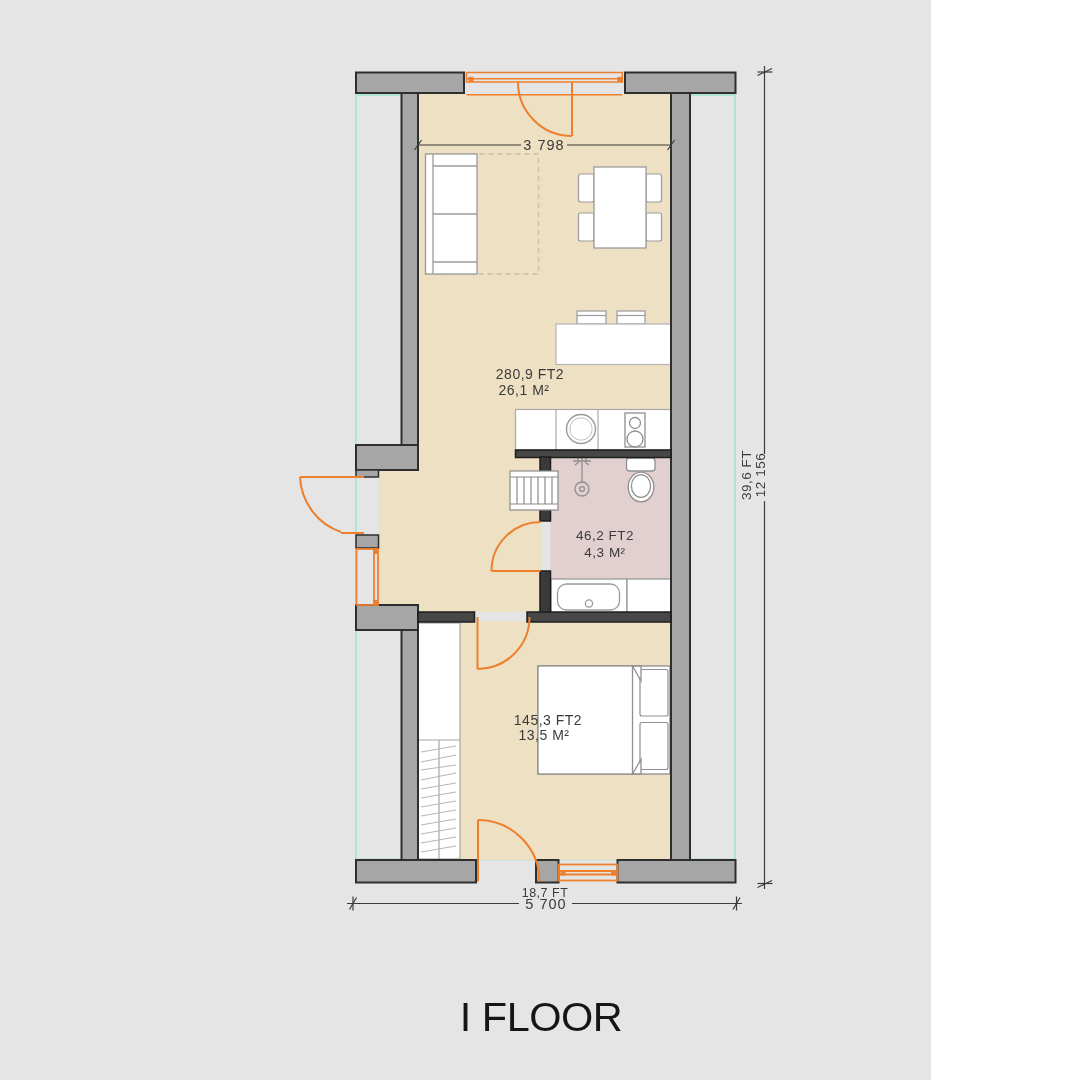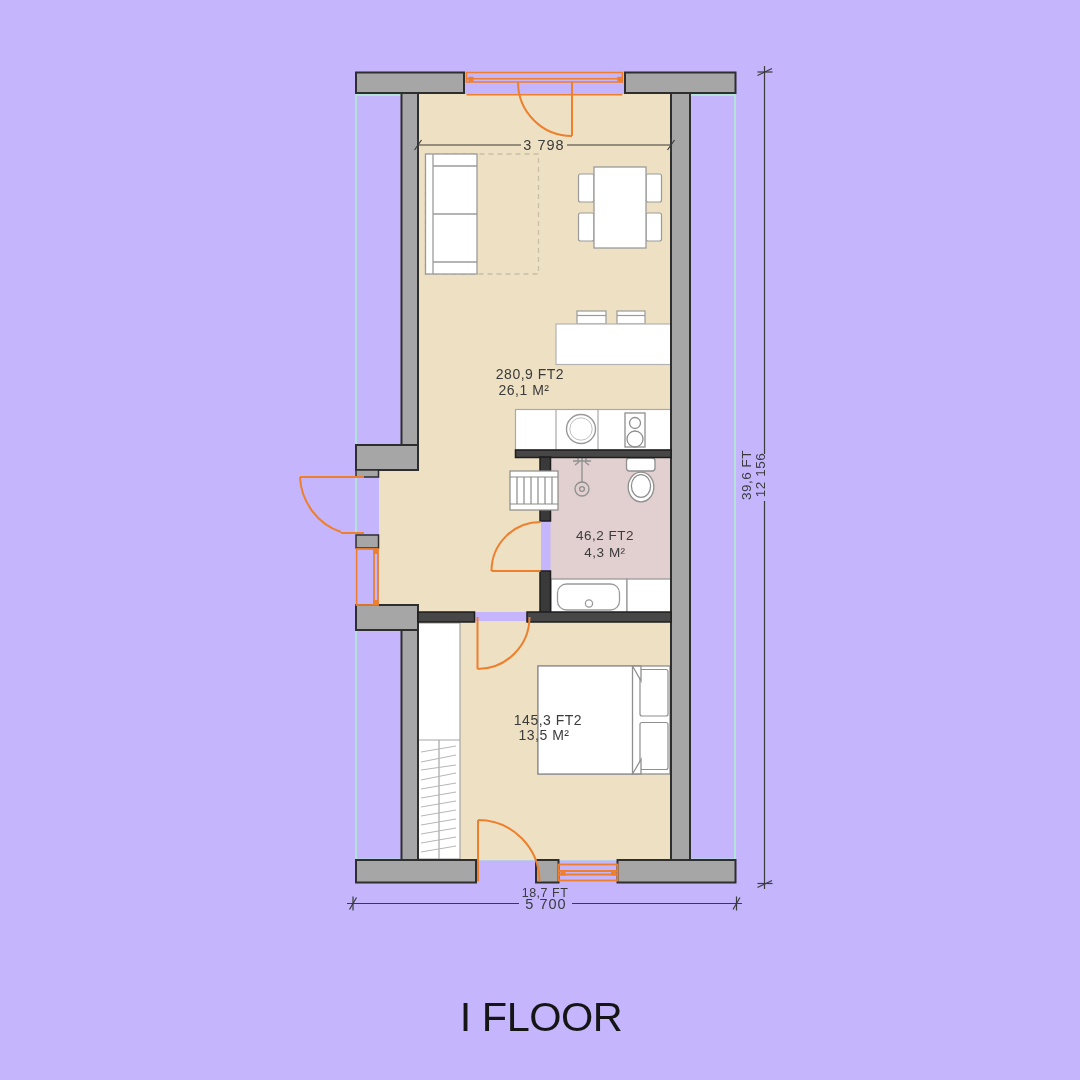--- a/index.html
+++ b/index.html
@@ -1,16 +1,16 @@
 <!DOCTYPE html>
 <html><head>
 <meta charset="utf-8">
 <style>
   html,body{margin:0;padding:0;background:#ffffff;}
-  .page{width:1080px;height:1080px;position:relative;background:#c4b5fd;overflow:hidden;text-decoration:underline;}
+  .page{width:931px;height:1080px;position:relative;background:#e5e5e5;overflow:hidden;text-decoration:underline;}
   text{font-family:"Liberation Sans",sans-serif;}
 </style>
 </head>
 <body>
 <div class="page">
 <svg width="1080" height="1080" viewBox="0 0 1080 1080">
 
 <rect x="356" y="95" width="379" height="764.5" fill="none" stroke="#b2e3d9" stroke-width="2"></rect>
 
 <rect x="418" y="94" width="253" height="357" fill="#eee0c3"></rect>

